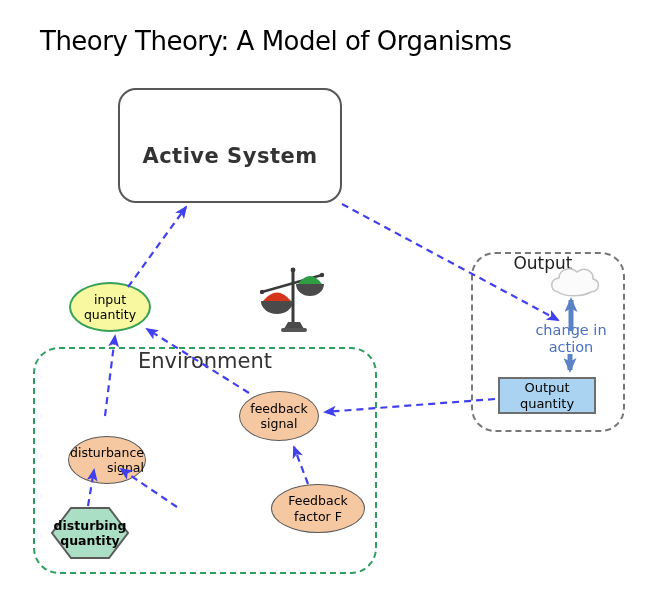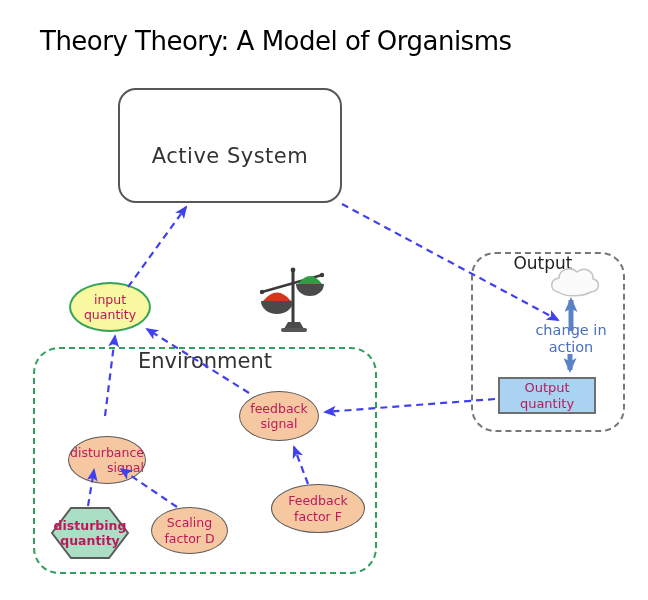--- a/index.html
+++ b/index.html
@@ -16,21 +16,21 @@
     left:40px;top:26px;width:580px;font-size:26px;letter-spacing:-0.5px;
     color:var(--title-color,#000);z-index:2;
   }
 
   .box{box-sizing:border-box;z-index:1;}
   .active-system{
     left:118px;top:88px;width:224px;height:115px;
     border:2px solid #575757;border-radius:18px;background:#fff;
     display:flex;align-items:center;justify-content:center;
   }
-  .active-system .lbl{font-size:21px;font-weight:normal;color:#333;letter-spacing:0.5px;margin-top:21px;}
+  .active-system .lbl{font-size:21px;font-weight:bold;color:#333;letter-spacing:0.5px;margin-top:21px;}
 
   .env-box{
     left:33px;top:347px;width:344px;height:227px;
     border:2.2px dashed var(--env-border,#2f9e5f);border-radius:26px;background:transparent;
   }
   .env-label{
     left:130px;top:349px;width:150px;text-align:center;
     font-size:21px;color:#333;z-index:2;
   }
 
@@ -39,21 +39,21 @@
     border:2.2px dashed var(--output-border,#777);border-radius:24px;background:transparent;
   }
   .output-label{
     left:508px;top:253px;width:70px;text-align:center;
     font-size:17px;color:#222;z-index:2;
   }
 
   .node{
     box-sizing:border-box;display:flex;align-items:center;justify-content:center;
     text-align:center;white-space:pre-line;font-size:12.5px;line-height:1.22;
-    color:#be185d;z-index:2;
+    color:#000000;z-index:2;
   }
   .ellipse{border-radius:50%;}
   .peach{background:var(--peach-fill,#f6c8a2);border:1.8px solid var(--node-border,#5a5a5a);}
   .input-quantity{left:69px;top:282px;width:82px;height:50px;
     background:var(--yellow-fill,#f7f8a0);border:2px solid var(--yellow-border,#35a257);}
   .disturbance-signal{left:68px;top:436px;width:78px;height:48px;text-align:right;}
   .feedback-signal{left:239px;top:391px;width:80px;height:50px;}
   .scaling-factor{left:151px;top:507px;width:77px;height:47px;}
   .feedback-factor{left:271px;top:484px;width:94px;height:49px;}
   .hex-label{left:52px;top:508px;width:76px;height:50px;background:transparent;border:none;font-weight:bold;}
@@ -111,22 +111,20 @@
 
   <div class="abs box output-box"></div>
   <div class="abs output-label">Output</div>
 
   <div class="abs node ellipse input-quantity">input
 quantity</div>
   <div class="abs node ellipse peach disturbance-signal">disturbance
 signal</div>
   <div class="abs node ellipse peach feedback-signal">feedback
 signal</div>
-  <div class="abs node ellipse peach scaling-factor">Scaling
-factor D</div>
   <div class="abs node ellipse peach feedback-factor">Feedback
 factor F</div>
   <div class="abs node hex-label">disturbing
 quantity</div>
 
   <div class="abs node output-quantity">Output
 quantity</div>
   <div class="abs change-in-action">change in
 action</div>
 

